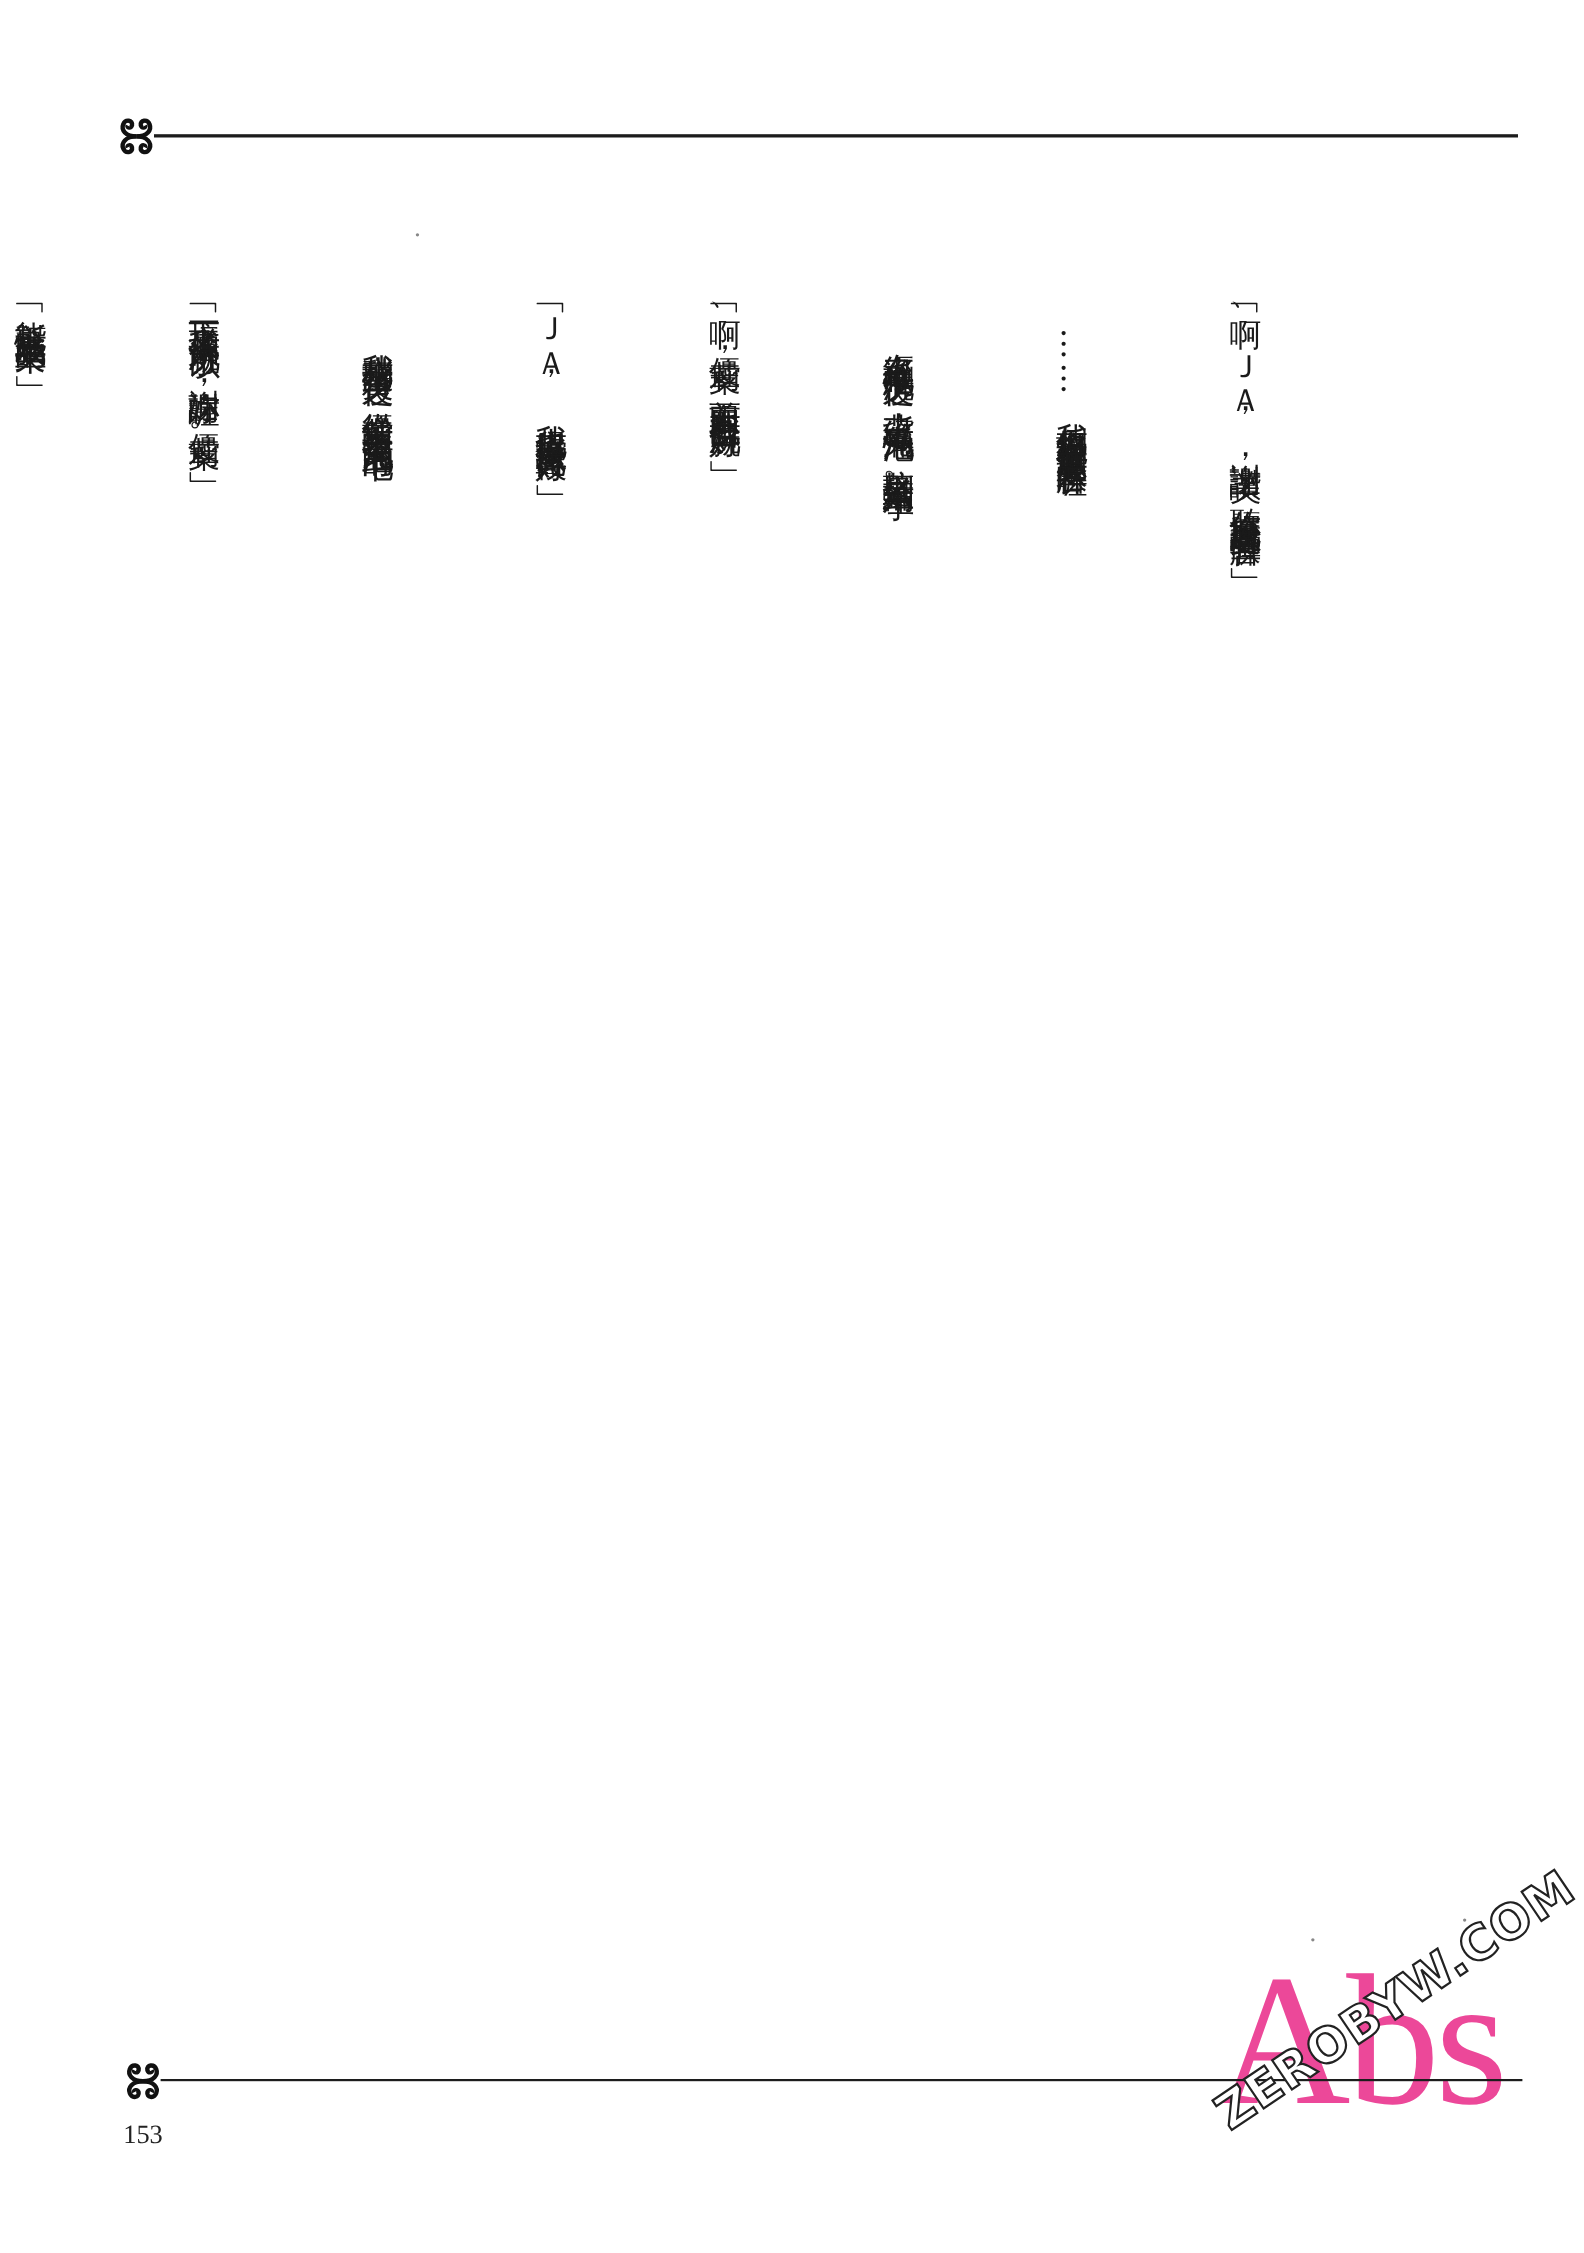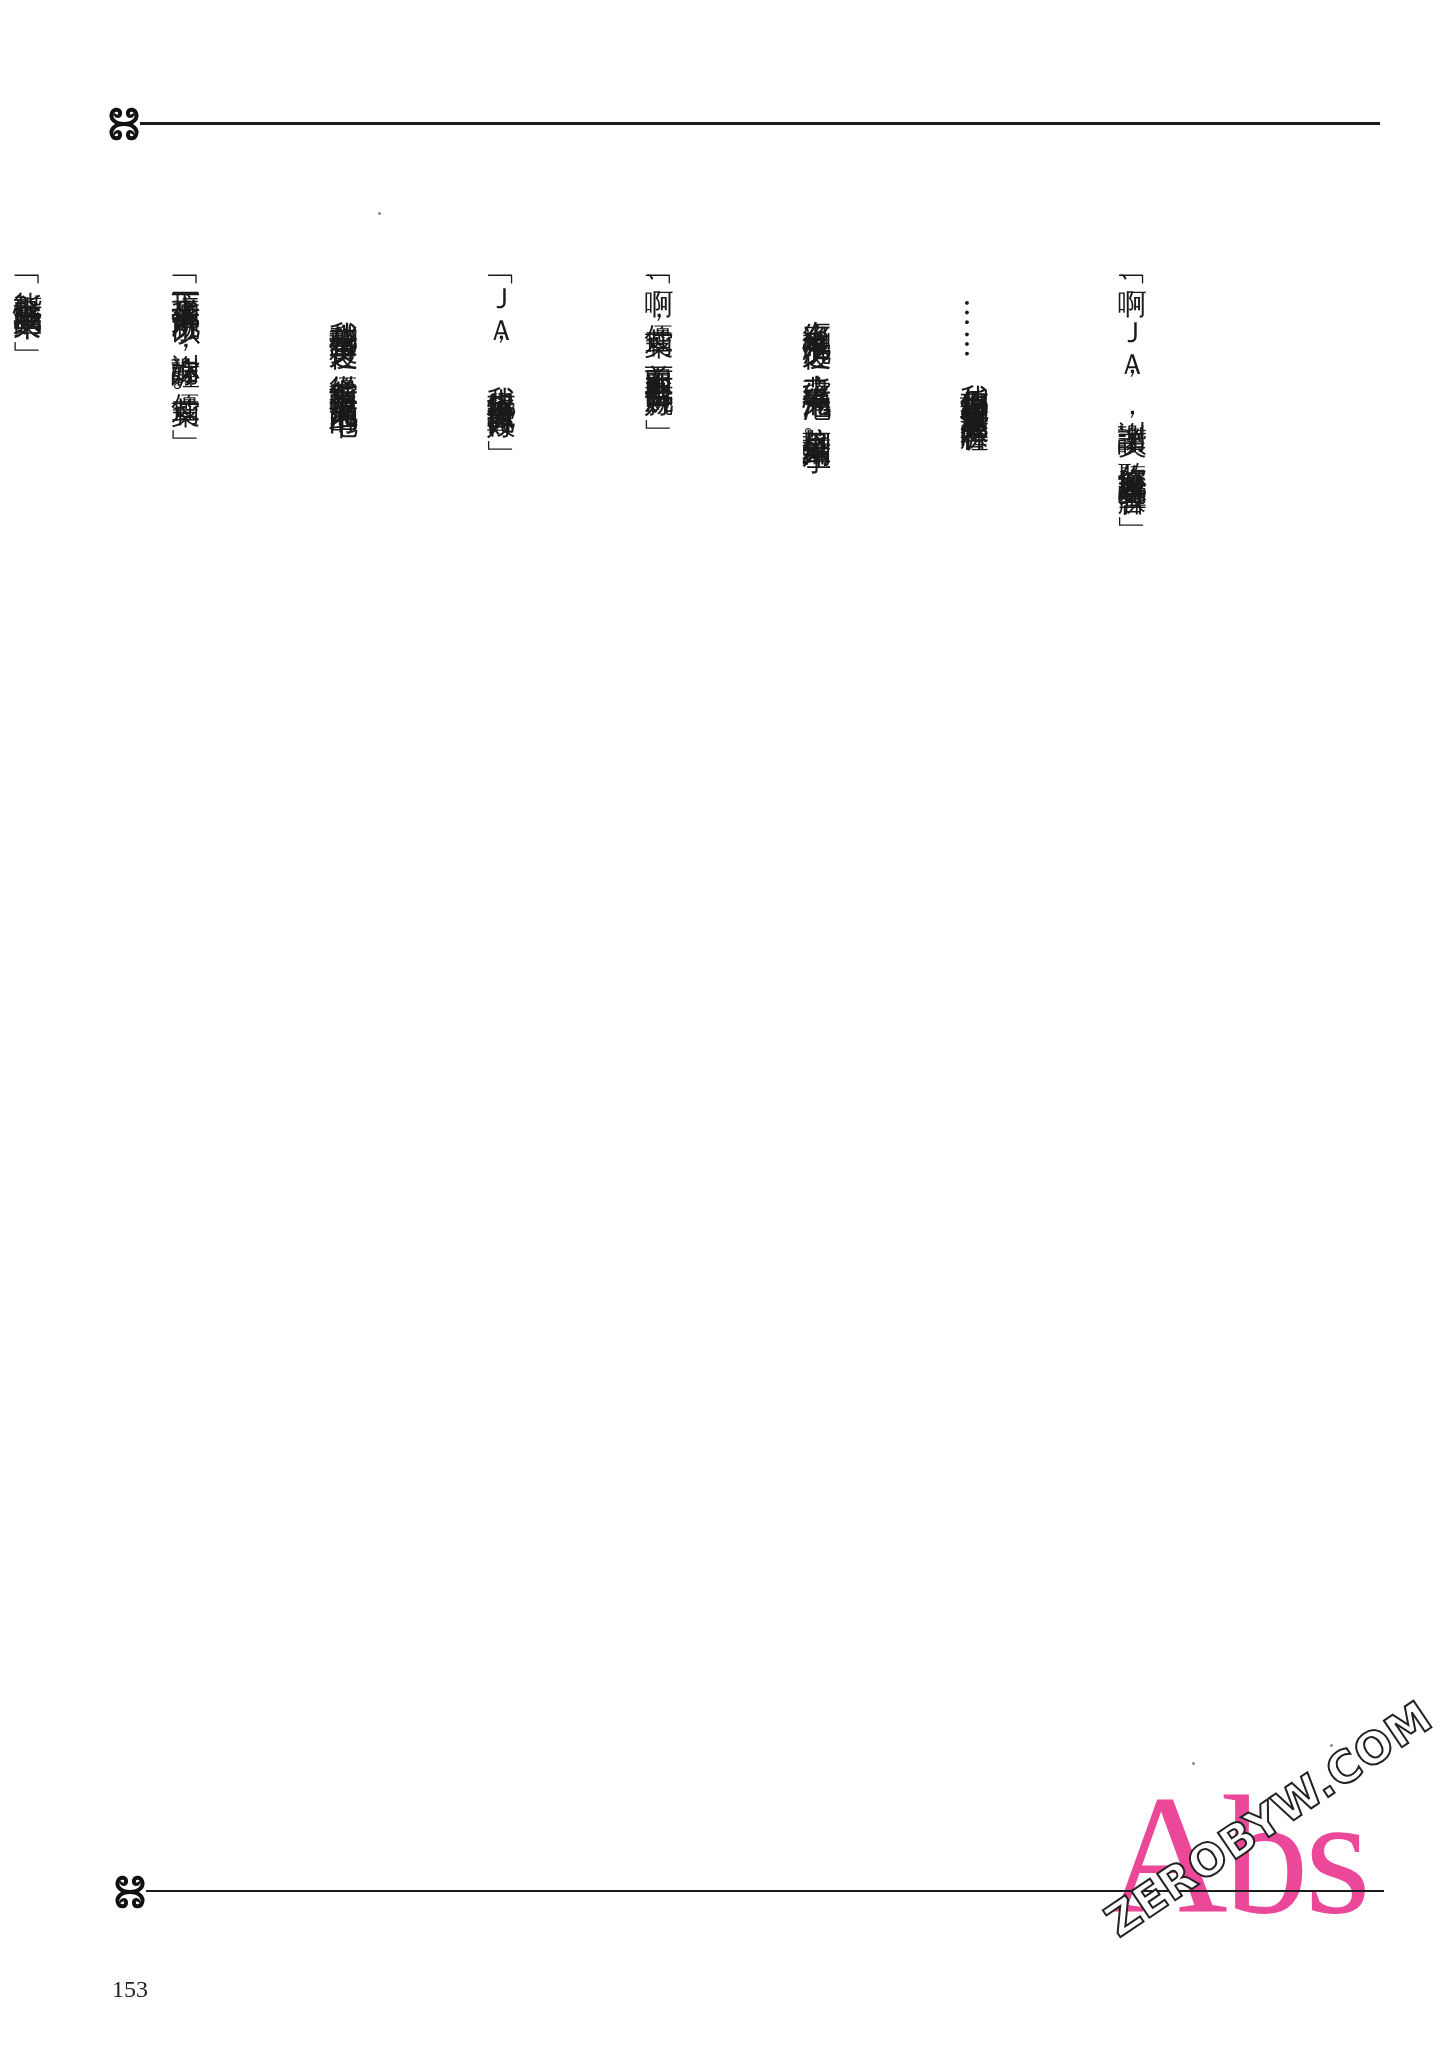--- a/index.html
+++ b/index.html
@@ -22,21 +22,21 @@
     height: 1300px;
     writing-mode: vertical-rl;
     font-size: 29px;
     line-height: 52.6px;
     letter-spacing: 2.5px;
     white-space: pre;
   }
   .text-block p { margin: 0; padding: 0; }
   .text-block p.indent { padding-top: 31.5px; }
   .page-number {
-    position: absolute; left: 112px; top: 1976px;
+    position: absolute; left: 112px; top: 1928px;
     font-family: "Liberation Serif", serif; font-size: 24px; color: #222;
   }
   .watermark-letters {
     position: absolute; left: 1105px; top: 1770px;
     font-family: "Liberation Serif", serif; font-size: 170px; line-height: 1;
     color: #ec4899; letter-spacing: -4px;
   }
   .watermark-site {
     position: absolute; left: 1110px; top: 1900px;
     transform: rotate(-34deg); transform-origin: left center;

